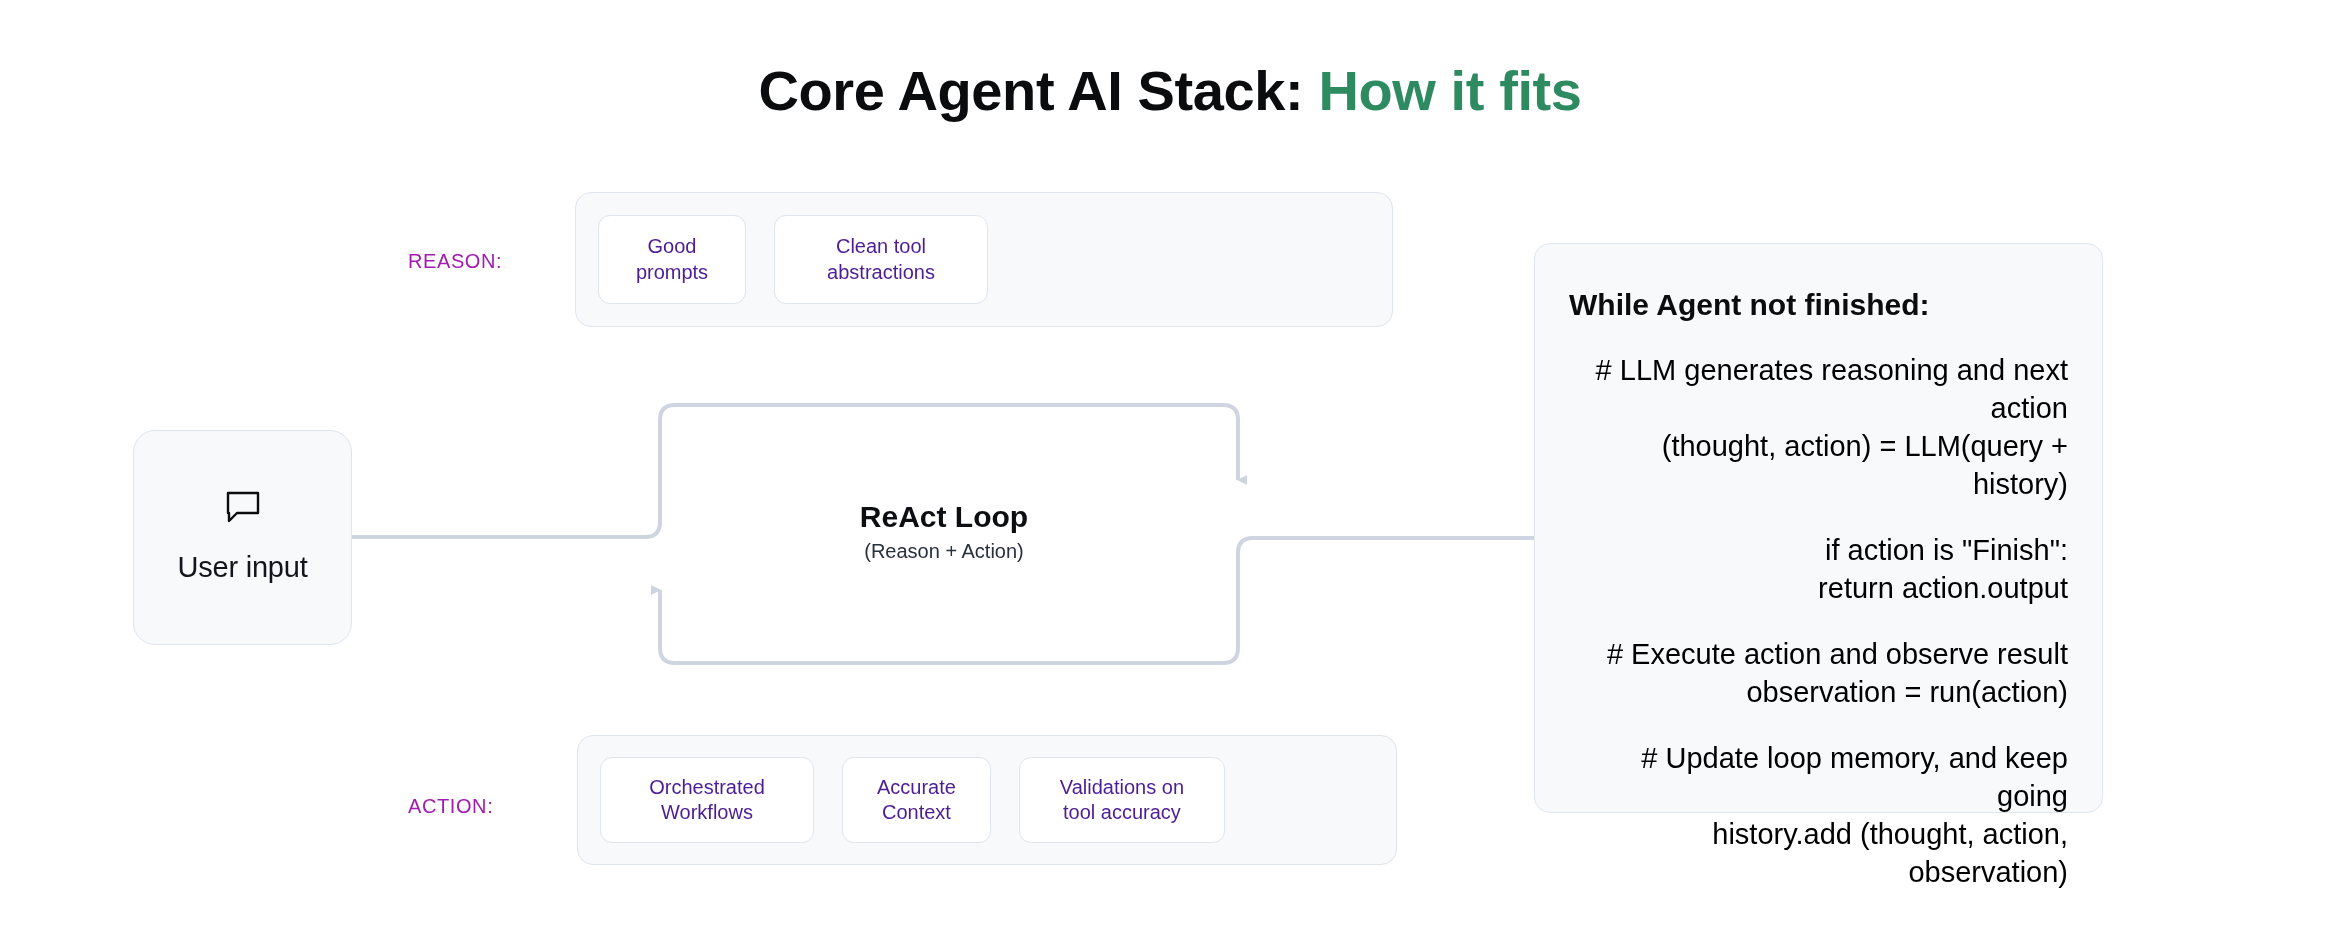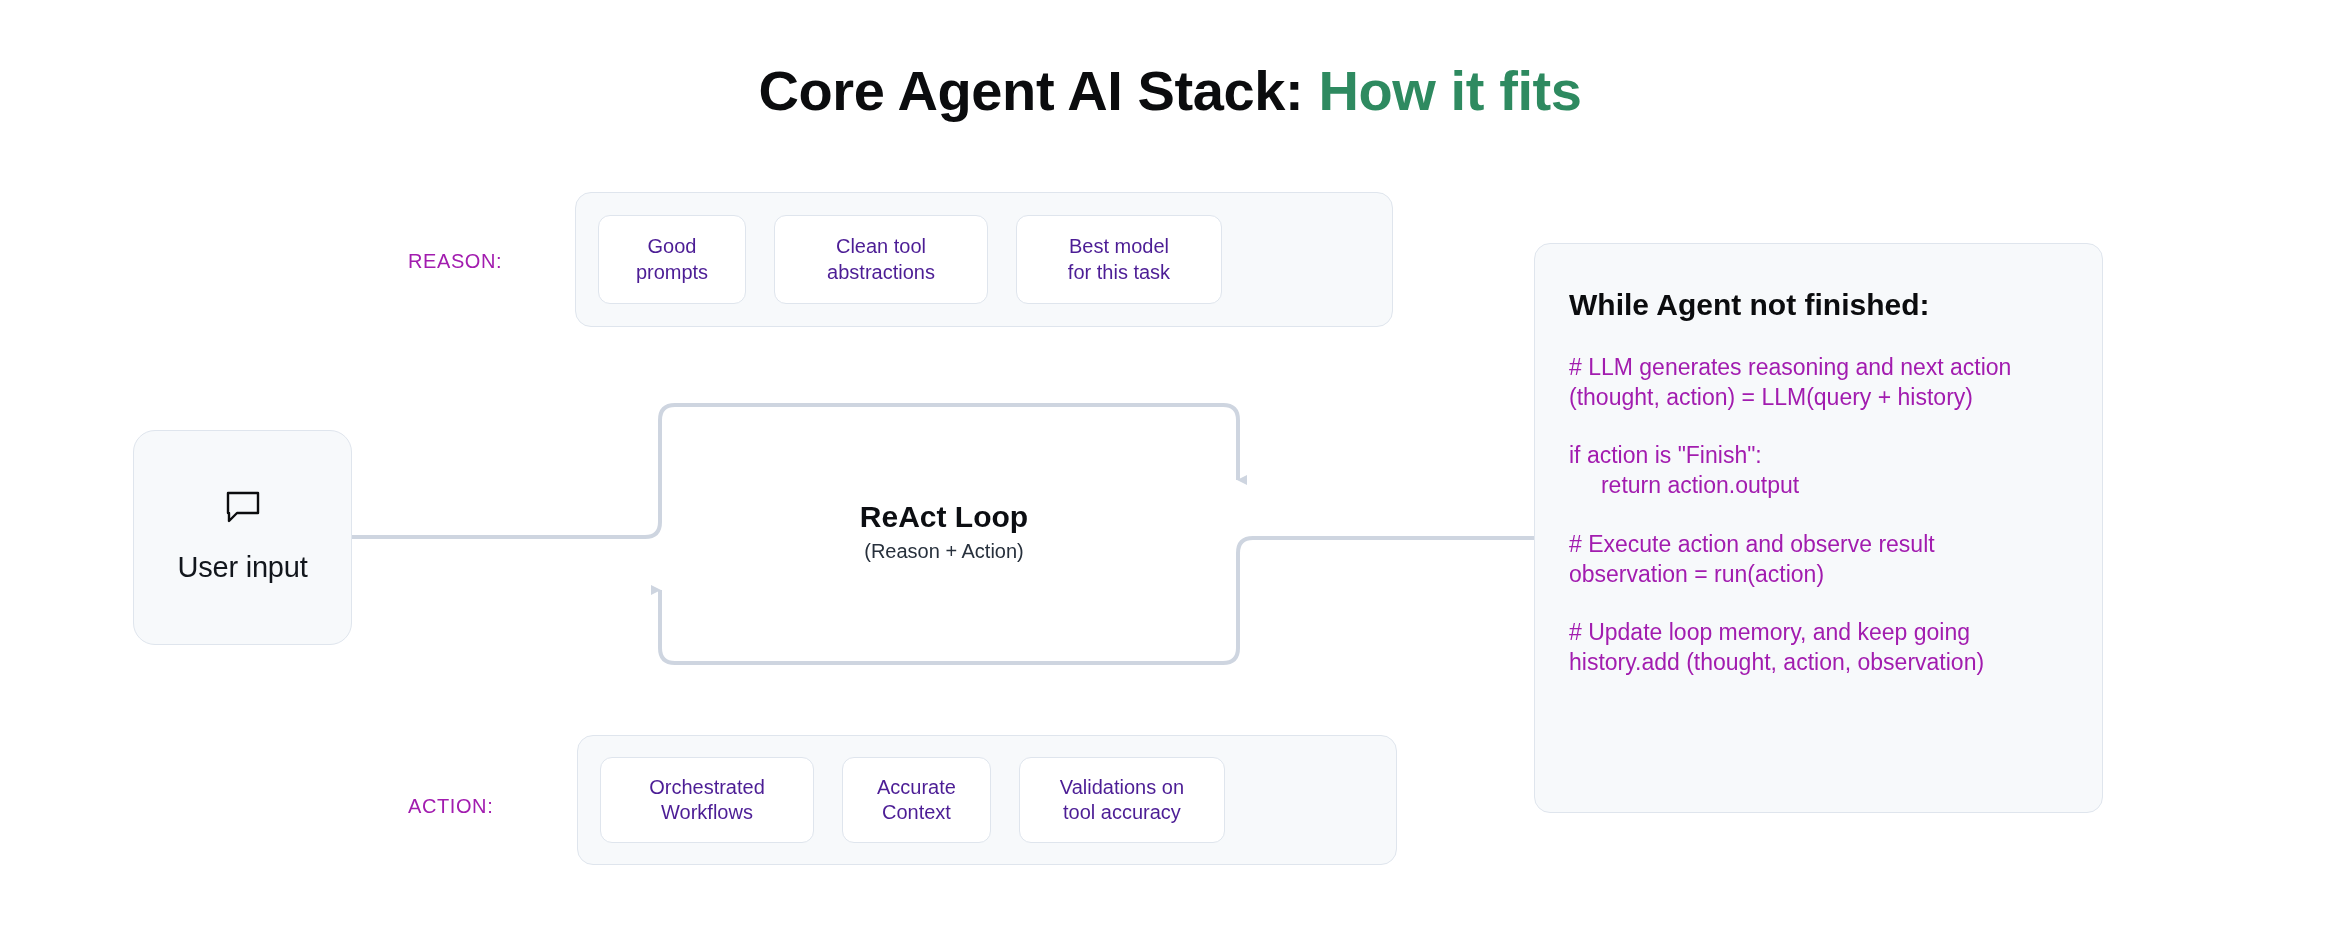--- a/index.html
+++ b/index.html
@@ -154,25 +154,26 @@
     padding: 44px 34px;
   }
   #code-panel .code-heading {
     font-size: 30px;
     font-weight: bold;
     color: #0b0c0e;
     margin-bottom: 30px;
     white-space: nowrap;
   }
   #code-panel .code-block {
-    font-size: 23px;
+    font-size: 29px;
     line-height: 1.31;
-    color: #a21caf;
+    color: #000000;
     white-space: pre-wrap;
     margin-bottom: 28px;
+    text-align: right;
   }
   #code-panel .code-block:last-child { margin-bottom: 0; }
 </style>
 </head>
 <body>
 
 <div class="title"><span>Core Agent AI Stack:</span> <span class="accent">How it fits</span></div>
 
 <svg id="connectors" viewBox="0 0 2340 947" xmlns="http://www.w3.org/2000/svg">
   <defs>
@@ -190,22 +191,20 @@
 
   <path d="M1534 538 L1253 538 Q1238 538 1238 553 L1238 648 Q1238 663 1223 663 L675 663 Q660 663 660 648 L660 590" fill="none" stroke="#ced5e0" stroke-width="4" stroke-linecap="butt" marker-end="url(#arrow-up)"></path>
 </svg>
 
 <div class="row-label" id="reason-label" style="left:408px; top:250px;">REASON:</div>
 <div class="group-box" id="reason-group">
   <div class="chip chip-w1">Good
 prompts</div>
   <div class="chip chip-w2">Clean tool
 abstractions</div>
-  <div class="chip chip-w3">Best model
-for this task</div>
 </div>
 
 <div class="row-label" id="action-label" style="left:408px; top:795px;">ACTION:</div>
 <div class="group-box" id="action-group">
   <div class="chip chip-w2">Orchestrated
 Workflows</div>
   <div class="chip chip-w1">Accurate
 Context</div>
   <div class="chip chip-w3">Validations on
 tool accuracy</div>

